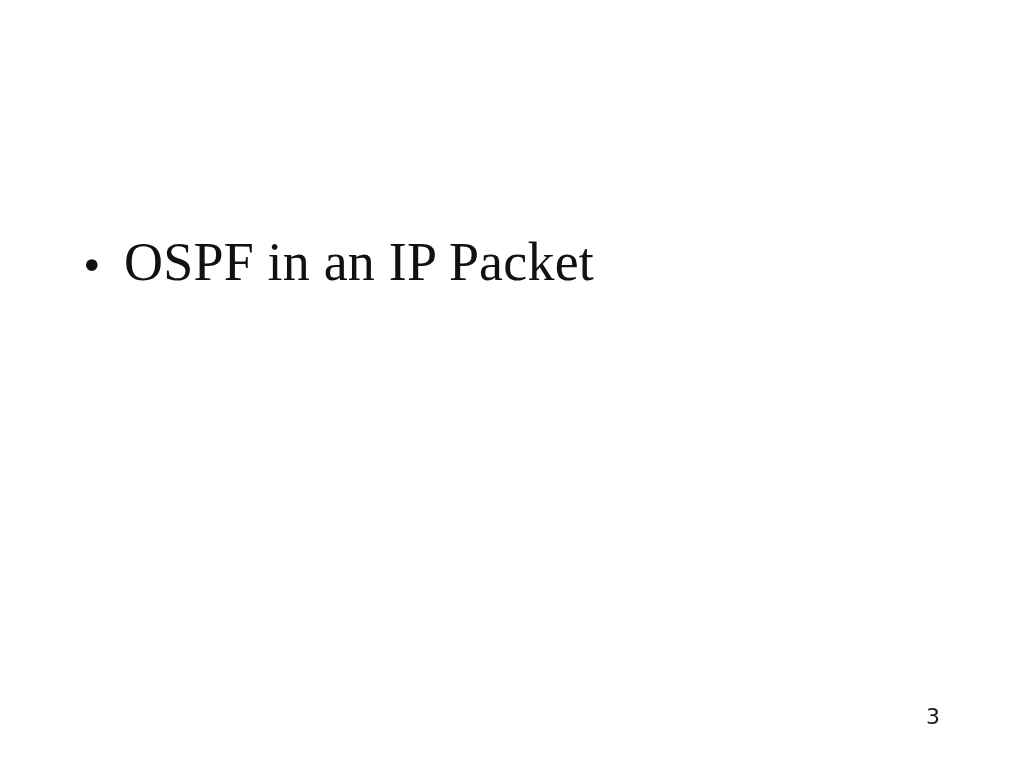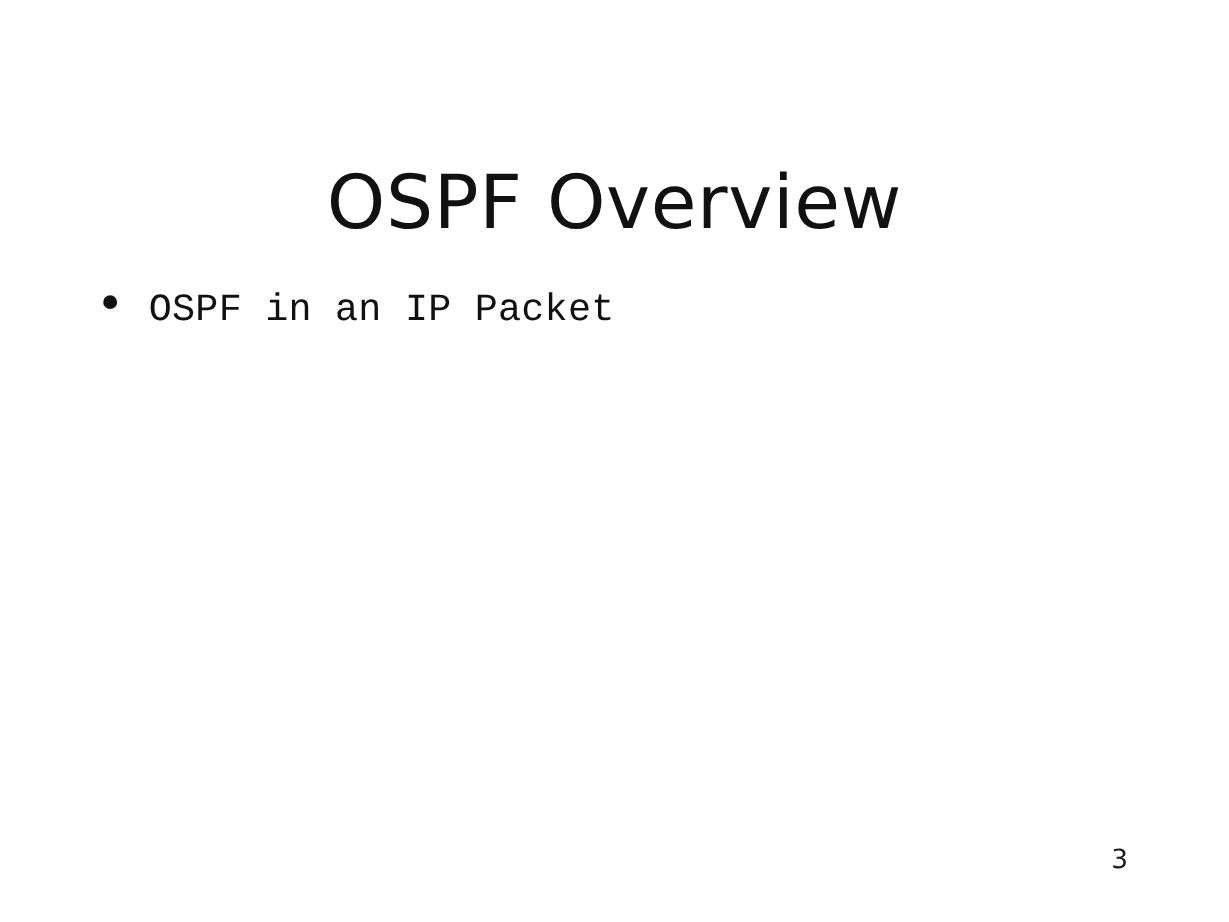--- a/index.html
+++ b/index.html
@@ -64,22 +64,22 @@
     width: 44px;
     font-family: "DejaVu Sans", sans-serif;
     font-size: 40px;
     line-height: 1.15;
     color: #111111;
     text-align: left;
   }
 
   .bullet-text {
     flex: 1 1 auto;
-    font-family: Liberation Mono, monospace;
-    font-size: 32px;
+    font-family: Liberation Serif, serif;
+    font-size: 54px;
     font-weight: 400;
     line-height: 1.15;
     letter-spacing: 0.2px;
     color: #111111;
     white-space: nowrap;
   }
 
   
   .slide-number {
     position: absolute;
@@ -90,21 +90,20 @@
     font-weight: 400;
     line-height: 1;
     color: #1a1a1a;
   }
 </style>
 </head>
 <body>
 
 <div class="slide">
 
-  <h1 class="slide-title">OSPF Overview</h1>
 
   <ul class="body-list">
     <li class="bullet-row">
       <span class="bullet-marker">•</span>
       <span class="bullet-text">OSPF in an IP Packet</span>
     </li>
   </ul>
 
   <div class="slide-number">3</div>
 

